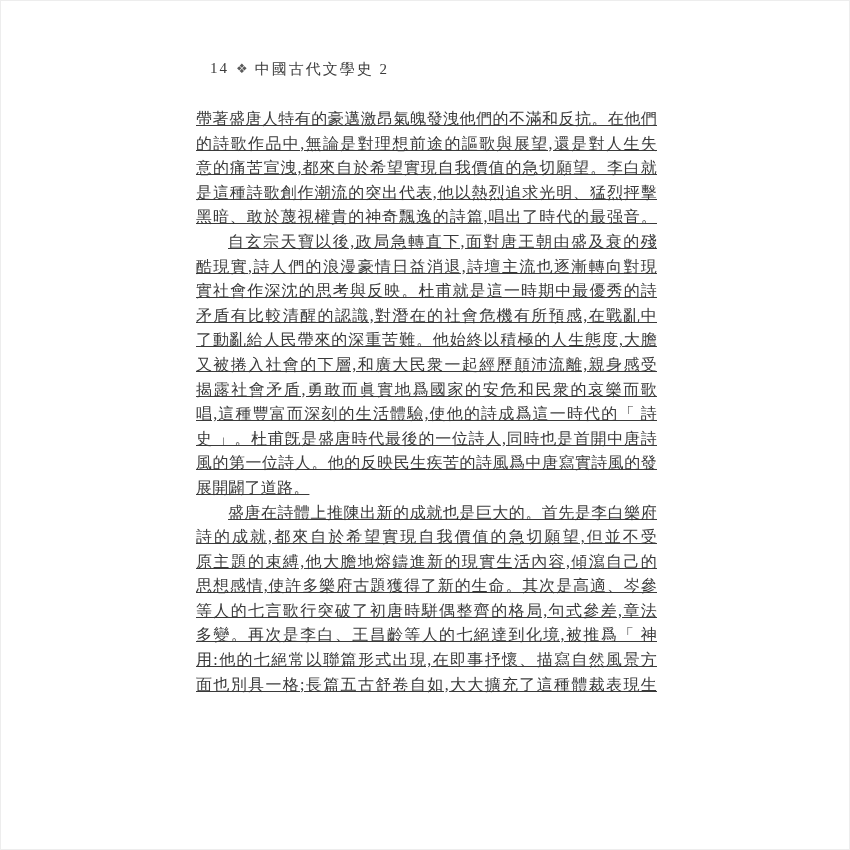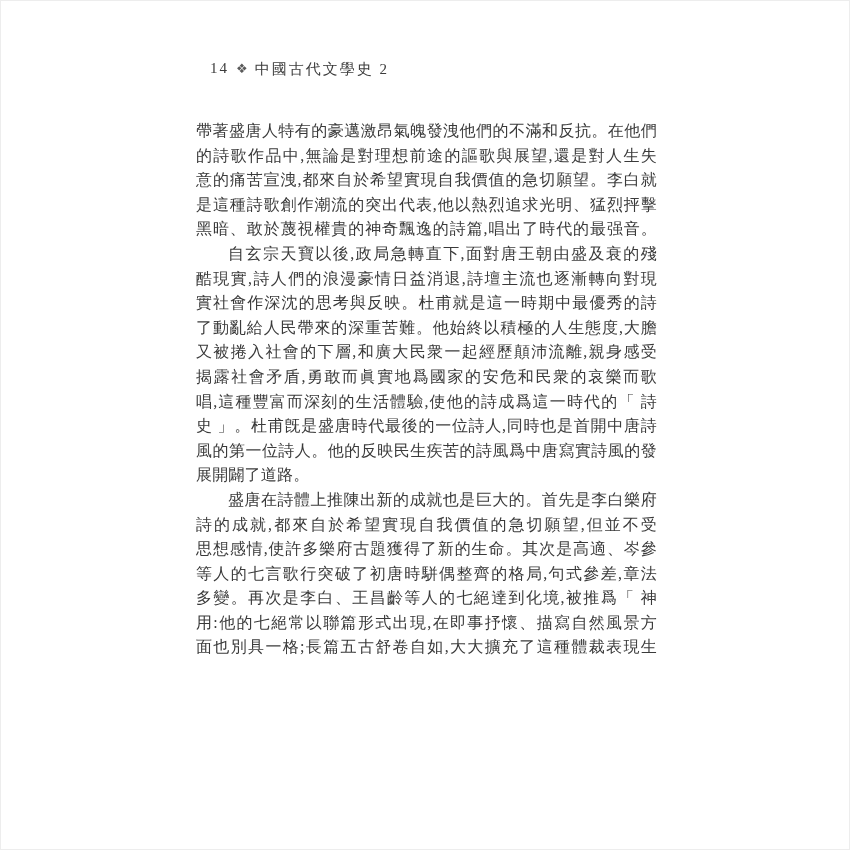--- a/index.html
+++ b/index.html
@@ -31,23 +31,24 @@
   }
   .page-header .ornament {
     font-size: 13px;
     color: #5a5a5a;
     letter-spacing: 0;
     position: relative;
     top: 1px;
   }
   .text-content {
     position: absolute;
-    top: 119px;
+    top: 107px;
     left: 196px;
     width: 461px;
+    text-decoration: underline;
   }
   .line {
     font-size: 16px;
     line-height: 24.6px;
     height: 24.6px;
     letter-spacing: 0.2px;
     text-align: justify;
     text-align-last: justify;
     white-space: nowrap;
     color: #3a3a3a;
@@ -71,30 +72,32 @@
       <div class="line">帶著盛唐人特有的豪邁激昂氣魄發洩他們的不滿和反抗。在他們</div>
       <div class="line">的詩歌作品中,無論是對理想前途的謳歌與展望,還是對人生失</div>
       <div class="line">意的痛苦宣洩,都來自於希望實現自我價值的急切願望。李白就</div>
       <div class="line">是這種詩歌創作潮流的突出代表,他以熱烈追求光明、猛烈抨擊</div>
       <div class="line">黑暗、敢於蔑視權貴的神奇飄逸的詩篇,唱出了時代的最强音。</div>
     </div>
     <div class="paragraph">
       <div class="line indent">自玄宗天寶以後,政局急轉直下,面對唐王朝由盛及衰的殘</div>
       <div class="line">酷現實,詩人們的浪漫豪情日益消退,詩壇主流也逐漸轉向對現</div>
       <div class="line">實社會作深沈的思考與反映。杜甫就是這一時期中最優秀的詩</div>
+      <div class="line">矛盾有比較清醒的認識,對潛在的社會危機有所預感,在戰亂中</div>
       <div class="line">了動亂給人民帶來的深重苦難。他始終以積極的人生態度,大膽</div>
       <div class="line">又被捲入社會的下層,和廣大民衆一起經歷顛沛流離,親身感受</div>
       <div class="line">揭露社會矛盾,勇敢而眞實地爲國家的安危和民衆的哀樂而歌</div>
       <div class="line">唱,這種豐富而深刻的生活體驗,使他的詩成爲這一時代的「 詩</div>
       <div class="line">史 」。杜甫旣是盛唐時代最後的一位詩人,同時也是首開中唐詩</div>
       <div class="line">風的第一位詩人。他的反映民生疾苦的詩風爲中唐寫實詩風的發</div>
       <div class="line short">展開闢了道路。</div>
     </div>
     <div class="paragraph">
       <div class="line indent">盛唐在詩體上推陳出新的成就也是巨大的。首先是李白樂府</div>
       <div class="line">詩的成就,都來自於希望實現自我價值的急切願望,但並不受</div>
+      <div class="line">原主題的束縛,他大膽地熔鑄進新的現實生活內容,傾瀉自己的</div>
       <div class="line">思想感情,使許多樂府古題獲得了新的生命。其次是高適、岑參</div>
       <div class="line">等人的七言歌行突破了初唐時駢偶整齊的格局,句式參差,章法</div>
       <div class="line">多變。再次是李白、王昌齡等人的七絕達到化境,被推爲「 神</div>
       <div class="line">用:他的七絕常以聯篇形式出現,在即事抒懷、描寫自然風景方</div>
       <div class="line">面也別具一格;長篇五古舒卷自如,大大擴充了這種體裁表現生</div>
     </div>
   </div>
 
 </body></html>

